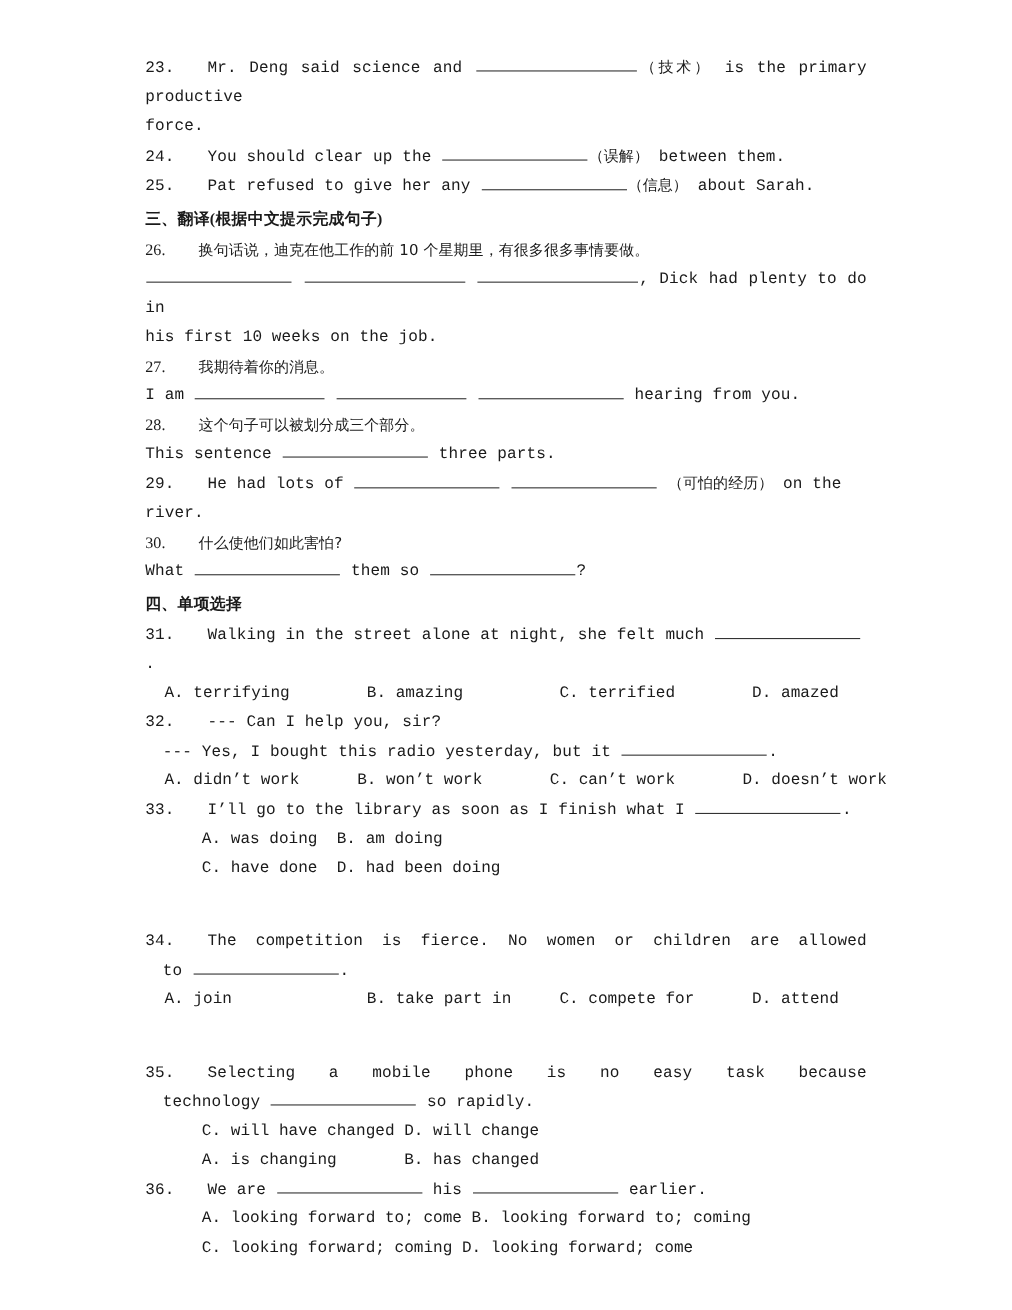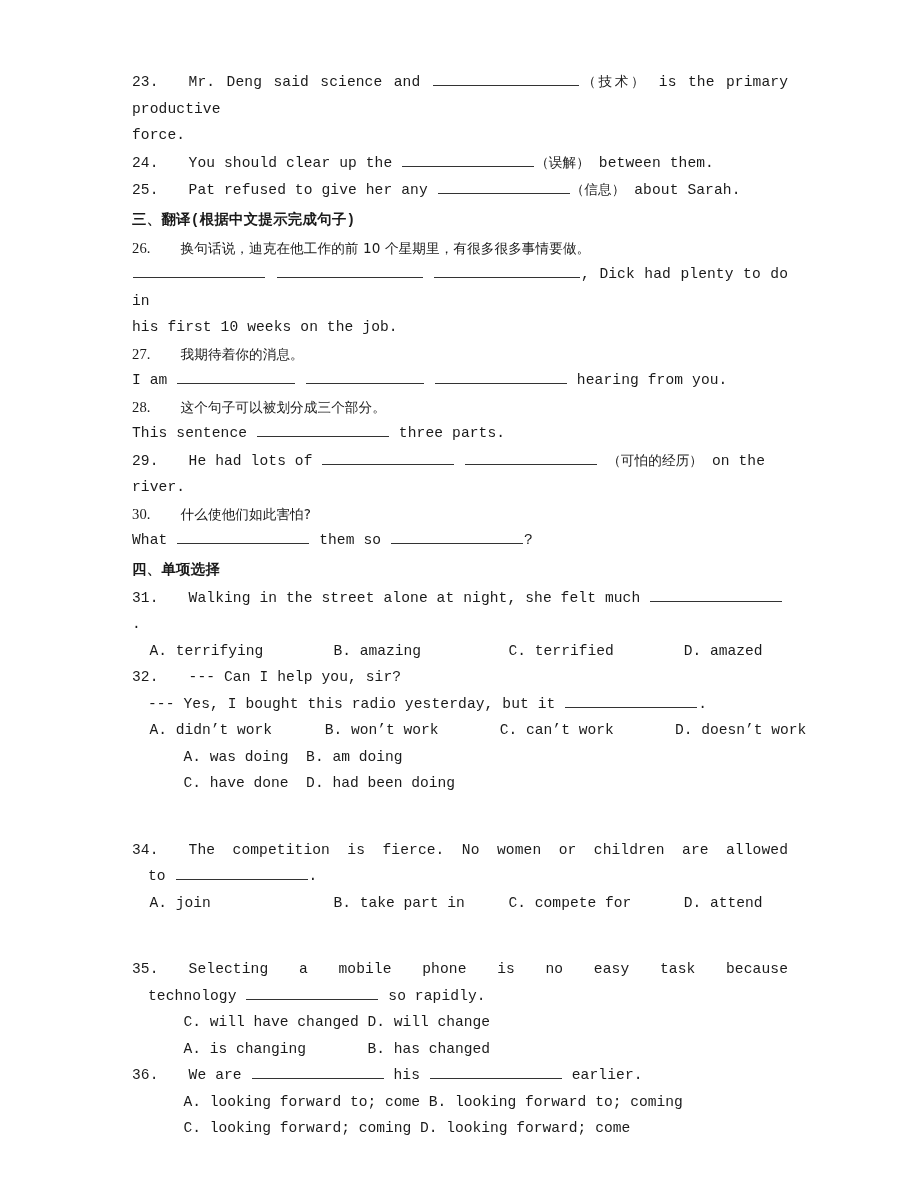--- a/index.html
+++ b/index.html
@@ -12,21 +12,21 @@
     height: 1191px;
     font-family: "Liberation Mono", "DejaVu Sans Mono", monospace;
     color: #1a1a1a;
     -webkit-font-smoothing: antialiased;
   }
   .page {
     position: relative;
     width: 920px;
     height: 1110px;
     box-sizing: border-box;
-    padding: 68px 132px 0 132px;
+    padding: 48px 132px 0 132px;
   }
   
   .ln {
     font-size: 14.6px;
     line-height: 26.5px;
     letter-spacing: 0.1px;
     white-space: pre-wrap;
     margin: 0;
   }
   .ln.just {
@@ -48,21 +48,21 @@
     font-family: Liberation Serif, serif;
     font-size: 14.6px;
   }
   .zh {
     font-family: "DejaVu Sans", "Liberation Sans", sans-serif;
     font-size: 13.6px;
     text-align: right;
   }
   
   .sec-head {
-    font-family: Liberation Mono, monospace;
+    font-family: Liberation Serif, serif;
     font-weight: bold;
     font-size: 14.4px;
     line-height: 28px;
     margin: 2px 0 1px 0;
     letter-spacing: 0.3px;
   }
   
   .blank {
     display: inline-block;
     border-bottom: 1px solid #333;
@@ -114,20 +114,21 @@
 
   <div class="sec-head">四、单项选择</div>
 
   <div class="ln"><span>31.</span><span class="q-gap"></span><span>Walking in the street alone at night, she felt much </span><span class="blank b-lg"></span><span>.</span></div>
   <div class="opts">  A. terrifying        B. amazing          C. terrified        D. amazed</div>
 
   <div class="ln"><span>32.</span><span class="q-gap"></span><span>--- Can I help you, sir?</span></div>
   <div class="ln indent1"><span>--- Yes, I bought this radio yesterday, but it </span><span class="blank b-lg"></span><span>.</span></div>
   <div class="opts">  A. didn’t work      B. won’t work       C. can’t work       D. doesn’t work</div>
 
+  <div class="ln"><span>33.</span><span class="q-gap"></span><span>I’ll go to the library as soon as I finish what I </span><span class="blank b-lg"></span><span>.</span></div>
   <div class="opts indent2">  A. was doing  B. am doing</div>
   <div class="opts indent2">  C. have done  D. had been doing</div>
 
   <div class="ln just"><span>34.</span><span class="q-gap"></span><span>The competition is fierce. No women or children are allowed</span></div>
   <div class="ln indent1"><span>to </span><span class="blank b-lg"></span><span>.</span></div>
   <div class="opts">  A. join              B. take part in     C. compete for      D. attend</div>
 
   <div class="ln just"><span>35.</span><span class="q-gap"></span><span>Selecting a mobile phone is no easy task because</span></div>
   <div class="ln indent1"><span>technology </span><span class="blank b-lg"></span><span> so rapidly.</span></div>
   <div class="opts indent2">  C. will have changed D. will change</div>

